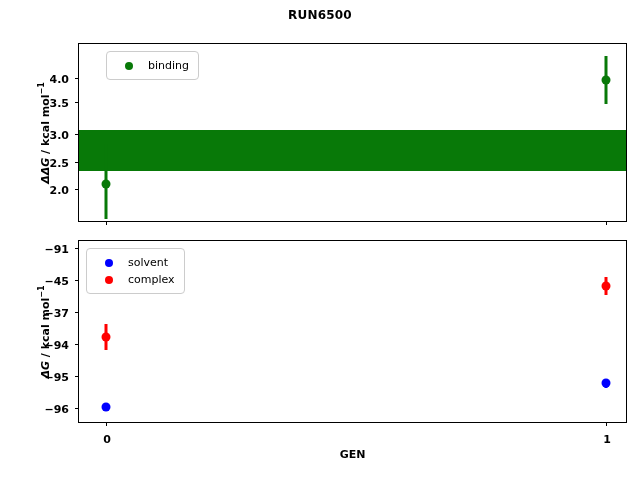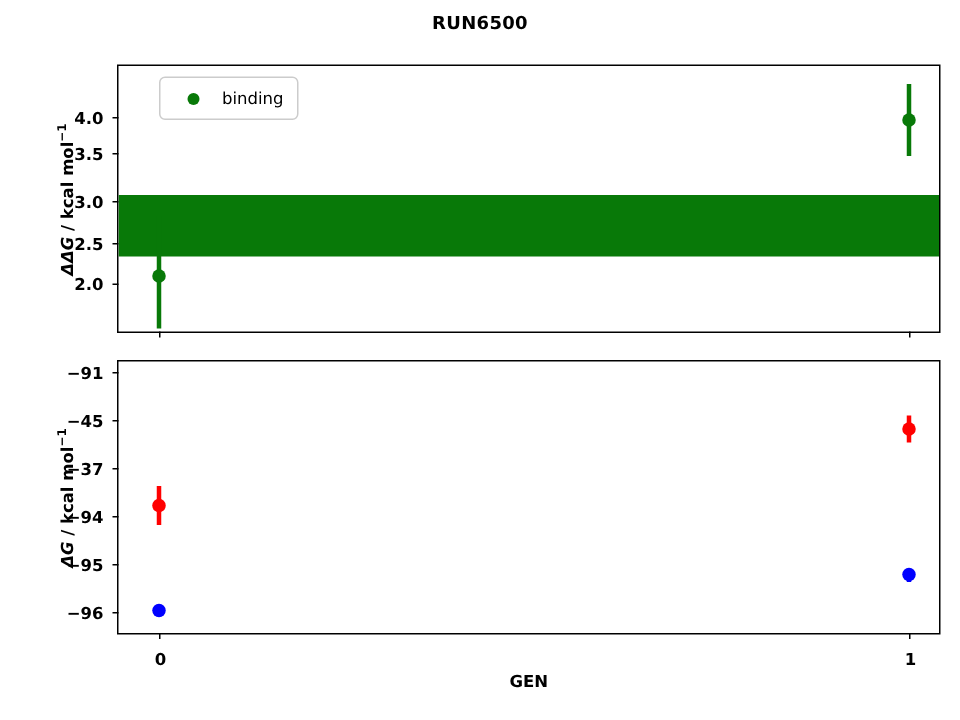--- a/index.html
+++ b/index.html
@@ -303,15 +303,29 @@
       <div class="errbar red" style="left:527px; top:36px; height:18px;"></div>
       <div class="pt red" style="left:527px; top:45px;"></div>
 
       <div class="errbar blue" style="left:27px; top:163px; height:6px;"></div>
       <div class="pt blue" style="left:27px; top:166px;"></div>
 
       <div class="errbar blue" style="left:527px; top:139px; height:8px;"></div>
       <div class="pt blue" style="left:527px; top:142px;"></div>
     </div>
 
+    <div class="legend" style="left:7px; top:7px;">
+      <div class="legend-row">
+        <span class="legend-key">
+            <span class="legend-dot blue"></span>
+          </span>
+        <span class="legend-text">solvent</span>
+      </div>
+      <div class="legend-row">
+        <span class="legend-key">
+            <span class="legend-dot red"></span>
+          </span>
+        <span class="legend-text">complex</span>
+      </div>
+    </div>
   </div>
 
 </div>
 
 </body></html>

